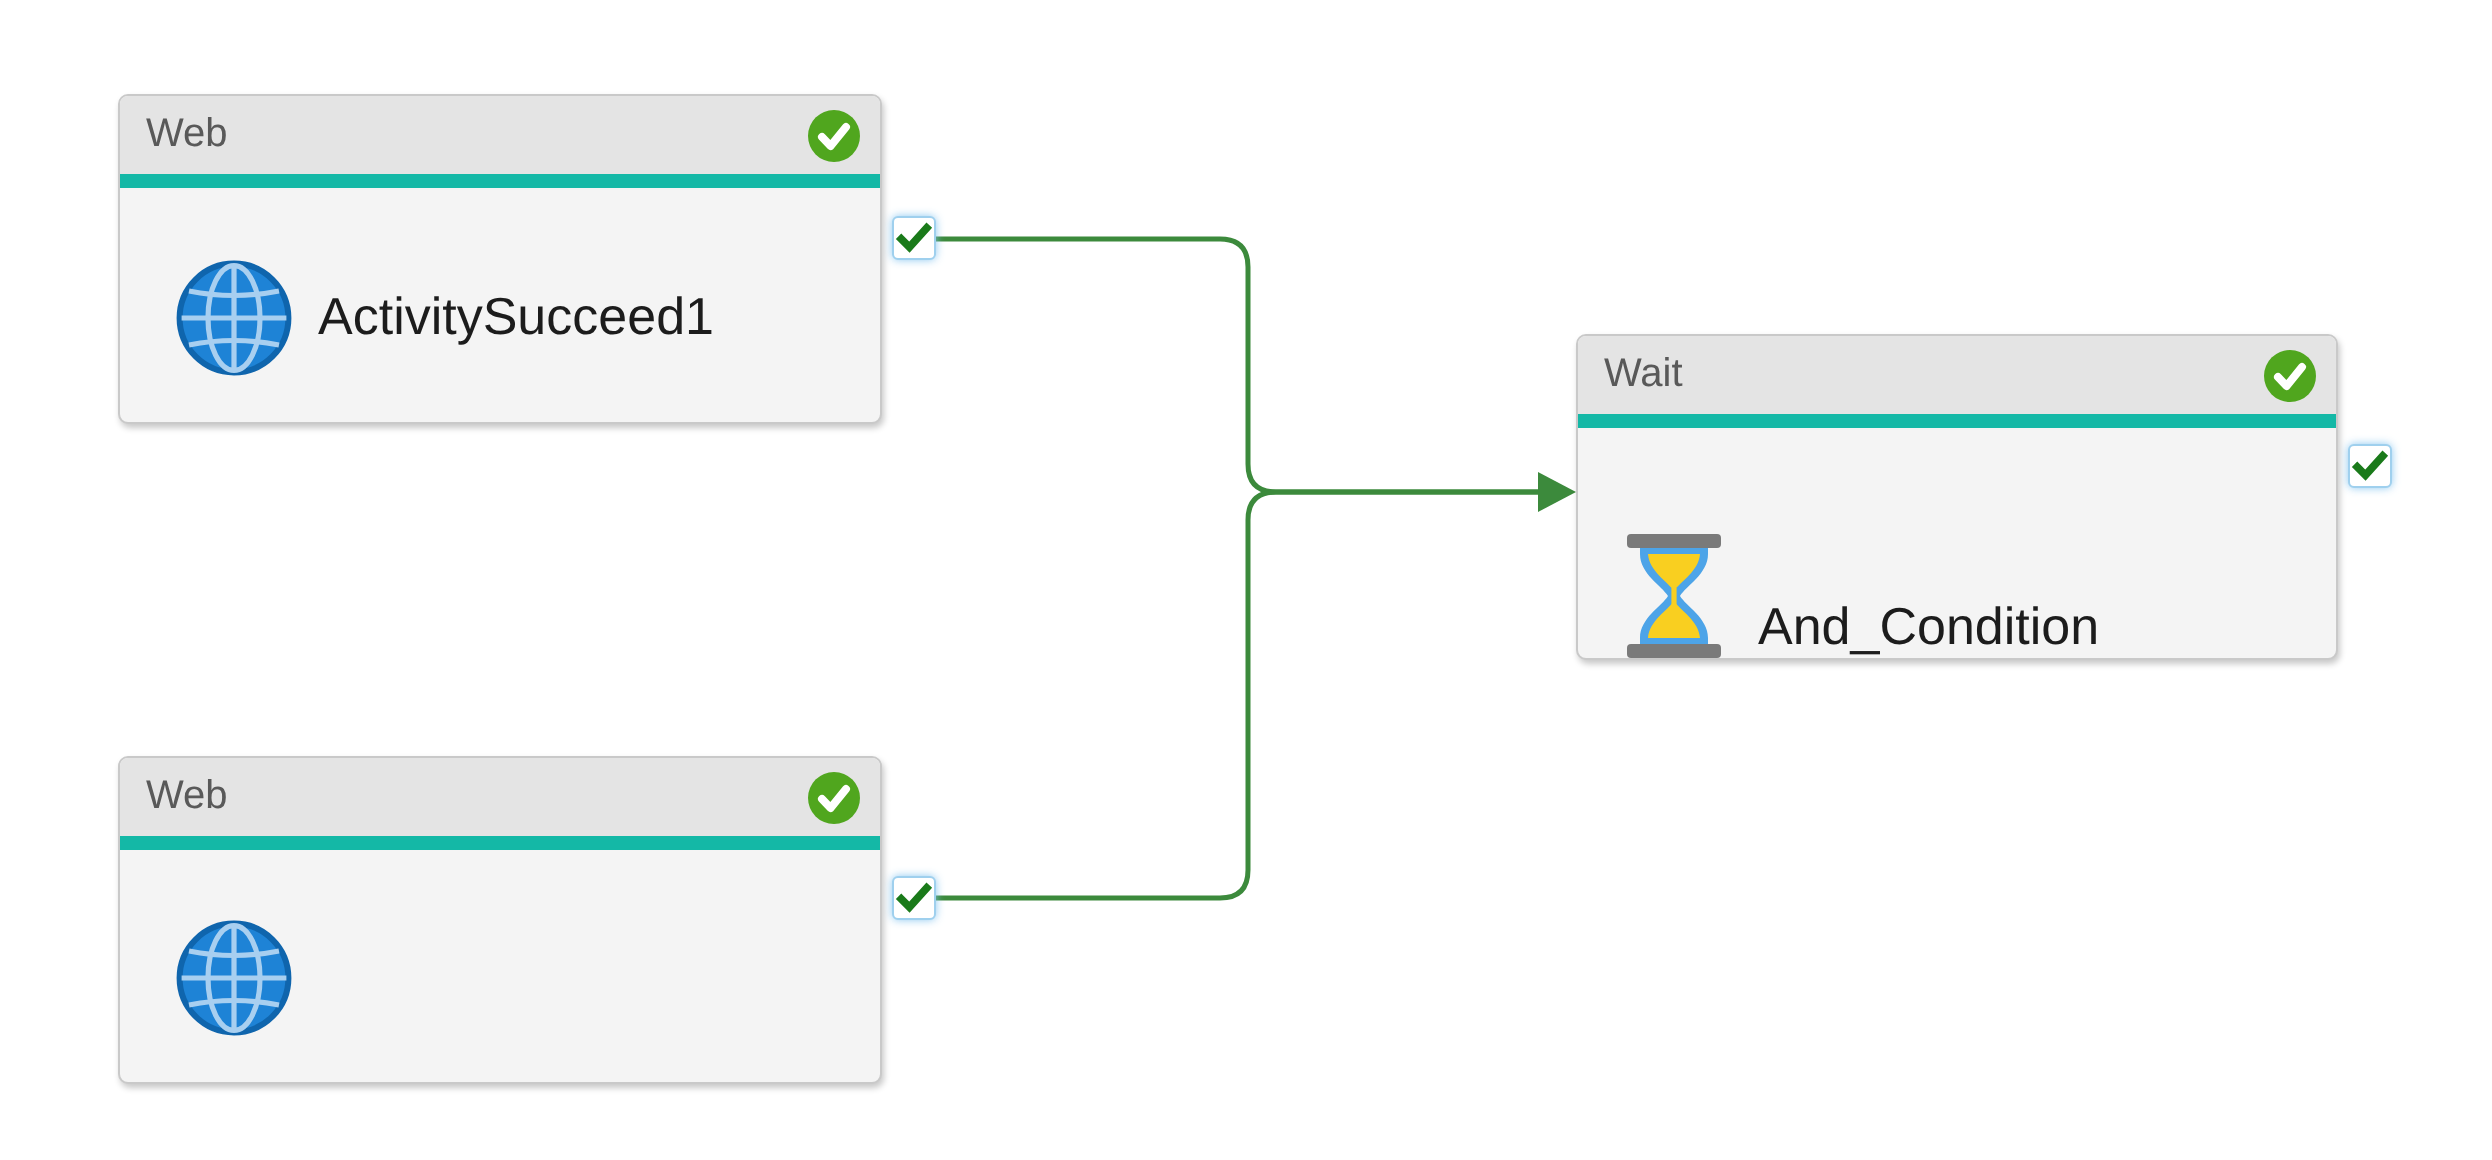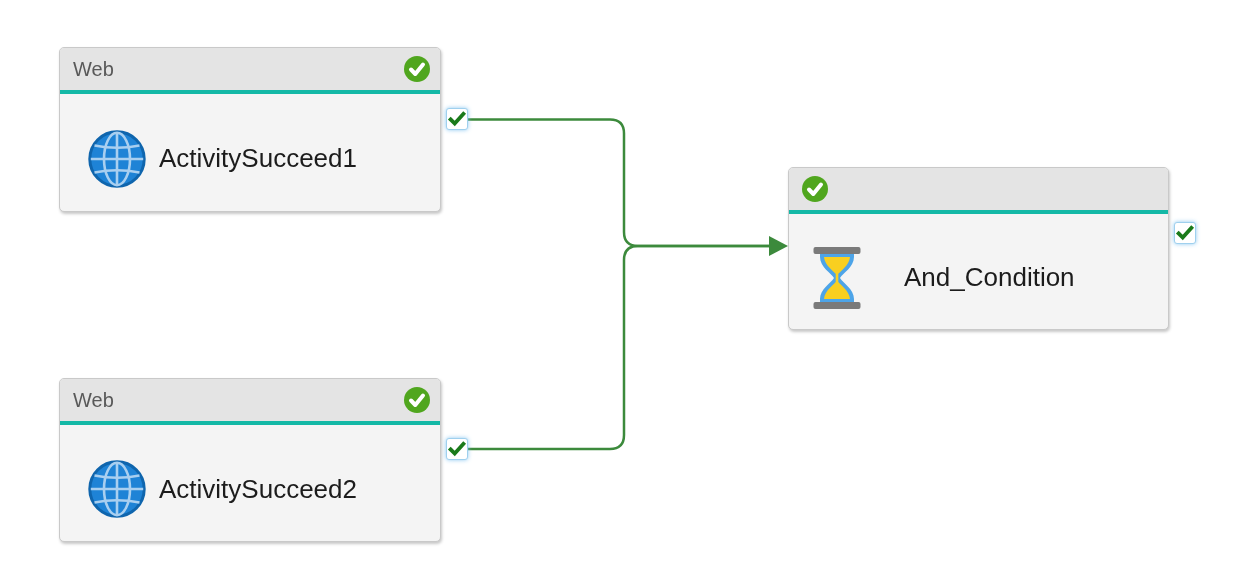--- a/index.html
+++ b/index.html
@@ -12,38 +12,38 @@
   .edge-arrow{fill:var(--connector-green,#3c8a3c);}
 
   .node{
     position:absolute;background:var(--node-body-bg,#f4f4f4);
     border:1px solid var(--node-border,#c9c9c9);border-radius:5px;
     box-shadow:1px 2px 3px rgba(0,0,0,0.22);
     display:flex;flex-direction:column;box-sizing:border-box;cursor:pointer;
   }
   .node-header{
     height:46px;flex:0 0 46px;background:var(--node-header-bg,#e4e4e4);
-    border-bottom:4px solid #14b8a6;border-radius:4px 4px 0 0;
+    border-bottom:7px solid #14b8a6;border-radius:4px 4px 0 0;
     display:flex;align-items:center;padding:0 10px 0 13px;box-sizing:border-box;
   }
   .type-label{
     font-size:20px;color:var(--header-text,#595959);flex:1 1 auto;
     white-space:nowrap;overflow:hidden;
   }
   .status-badge{
     width:26px;height:26px;border-radius:50%;
     background:var(--status-success-green,#50a61e);
     display:flex;align-items:center;justify-content:center;flex:0 0 auto;
   }
   .badge-check{stroke:#ffffff;fill:none;stroke-width:4;stroke-linecap:round;stroke-linejoin:round;}
   .node-body{
     flex:1 1 auto;display:flex;align-items:center;box-sizing:border-box;margin-top:12px;
   }
   .web-body{padding-left:27px;gap:12px;}
-  .wait-body{padding-left:24px;gap:43px;}
+  .wait-body{padding-left:24px;gap:18px;align-items:flex-end;}
   .activity-name{
     font-size:26px;color:var(--name-text,#1c1c1c);white-space:nowrap;
   }
   .activity-icon{display:flex;align-items:center;justify-content:center;flex:0 0 auto;}
 
   .globe-base{fill:var(--globe-blue,#1e83d6);stroke:var(--globe-blue-dark,#0f65ad);stroke-width:3;}
   .globe-grid{stroke:var(--globe-grid-blue,#a8cff0);stroke-width:2.6;fill:none;}
 
   .hg-bar{fill:var(--hourglass-bar-gray,#7a7a7a);}
   .hg-glass{fill:var(--hourglass-blue,#4da4e8);}
@@ -110,26 +110,26 @@
           <circle class="globe-base" cx="30" cy="30" r="27.2"></circle>
           <g class="globe-grid">
             <ellipse cx="30" cy="30" rx="13" ry="26.2"></ellipse>
             <line x1="30" y1="3.8" x2="30" y2="56.2"></line>
             <line x1="3.8" y1="30" x2="56.2" y2="30"></line>
             <path d="M7.5,16.5 Q30,21 52.5,16.5"></path>
             <path d="M7.5,43.5 Q30,39 52.5,43.5"></path>
           </g>
         </svg>
       </span>
-      <span class="activity-name">ActivitySucceed2</span>
     </div>
   </div>
 
   <div class="node" style="left:788px;top:167px;width:381px;height:163px">
     <div class="node-header">
+      <span class="type-label">Wait</span>
       <span class="status-badge">
         <svg width="26" height="26" viewBox="0 0 26 26">
           <polyline class="badge-check" points="7,13.5 11.3,18 19,8.5"></polyline>
         </svg>
       </span>
     </div>
     <div class="node-body wait-body">
       <span class="activity-icon">
         <svg width="48" height="62" viewBox="0 0 48 62">
           <rect class="hg-bar" x="0.5" y="0" width="47" height="7" rx="2"></rect>

